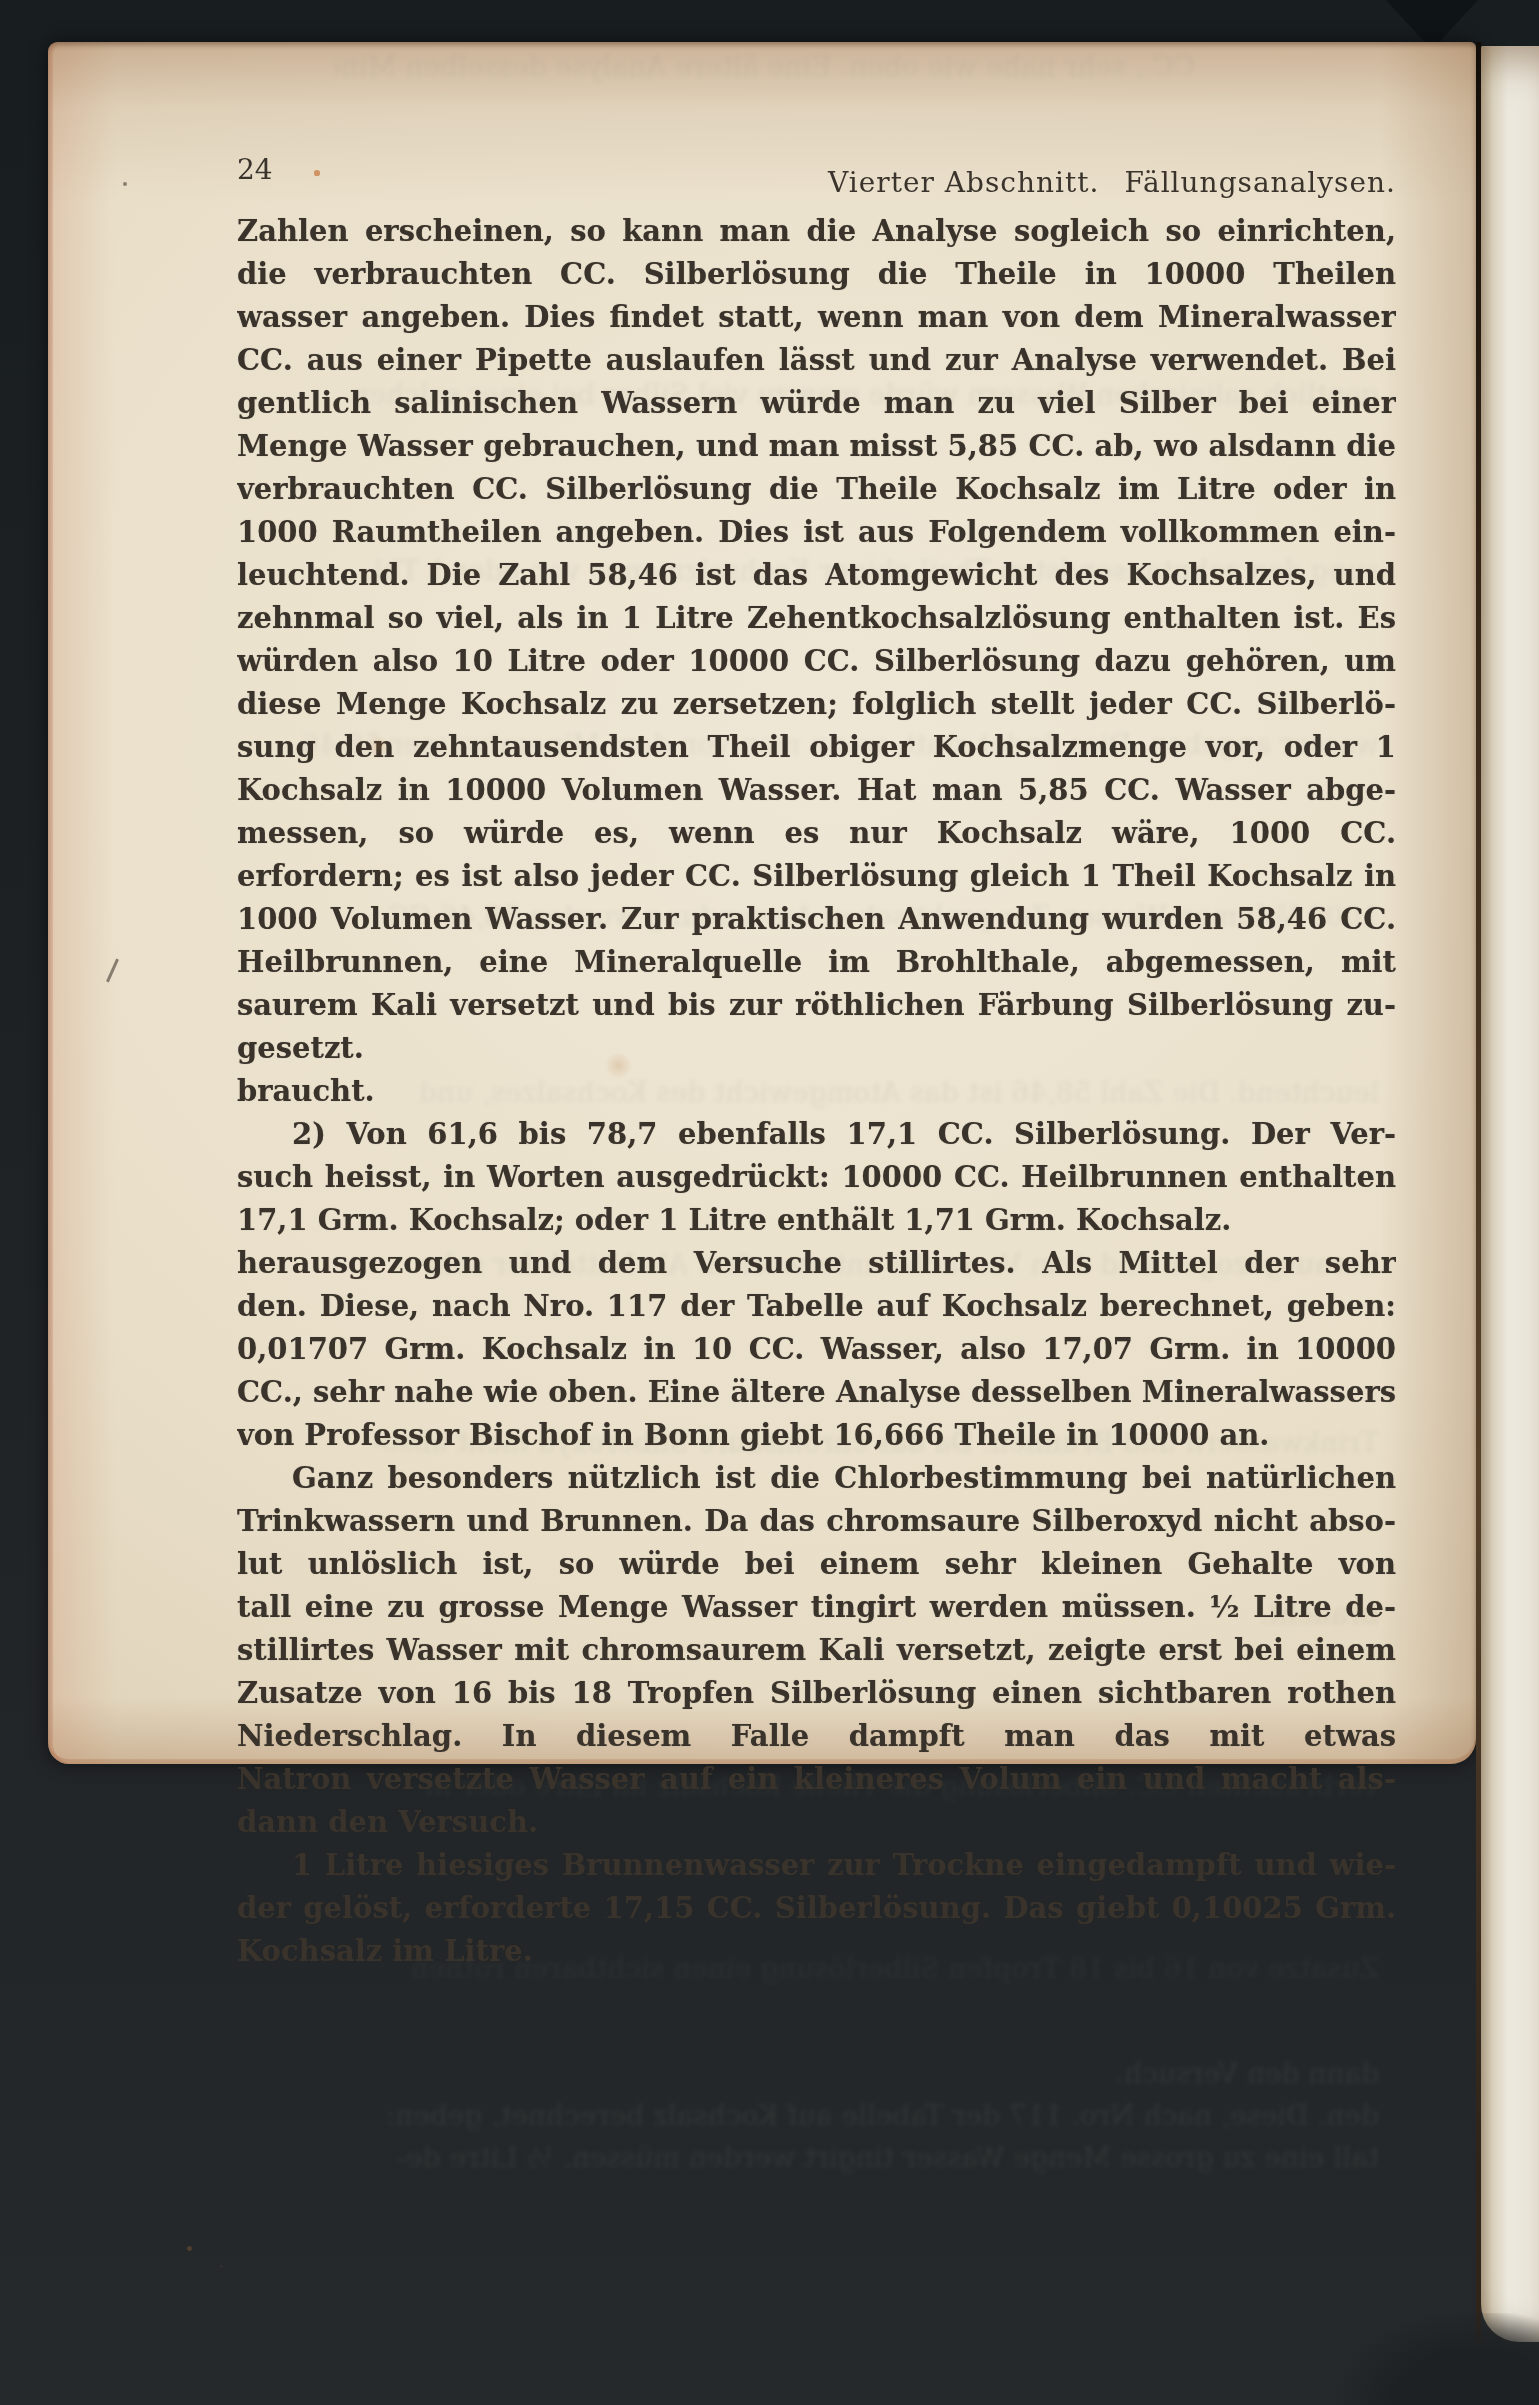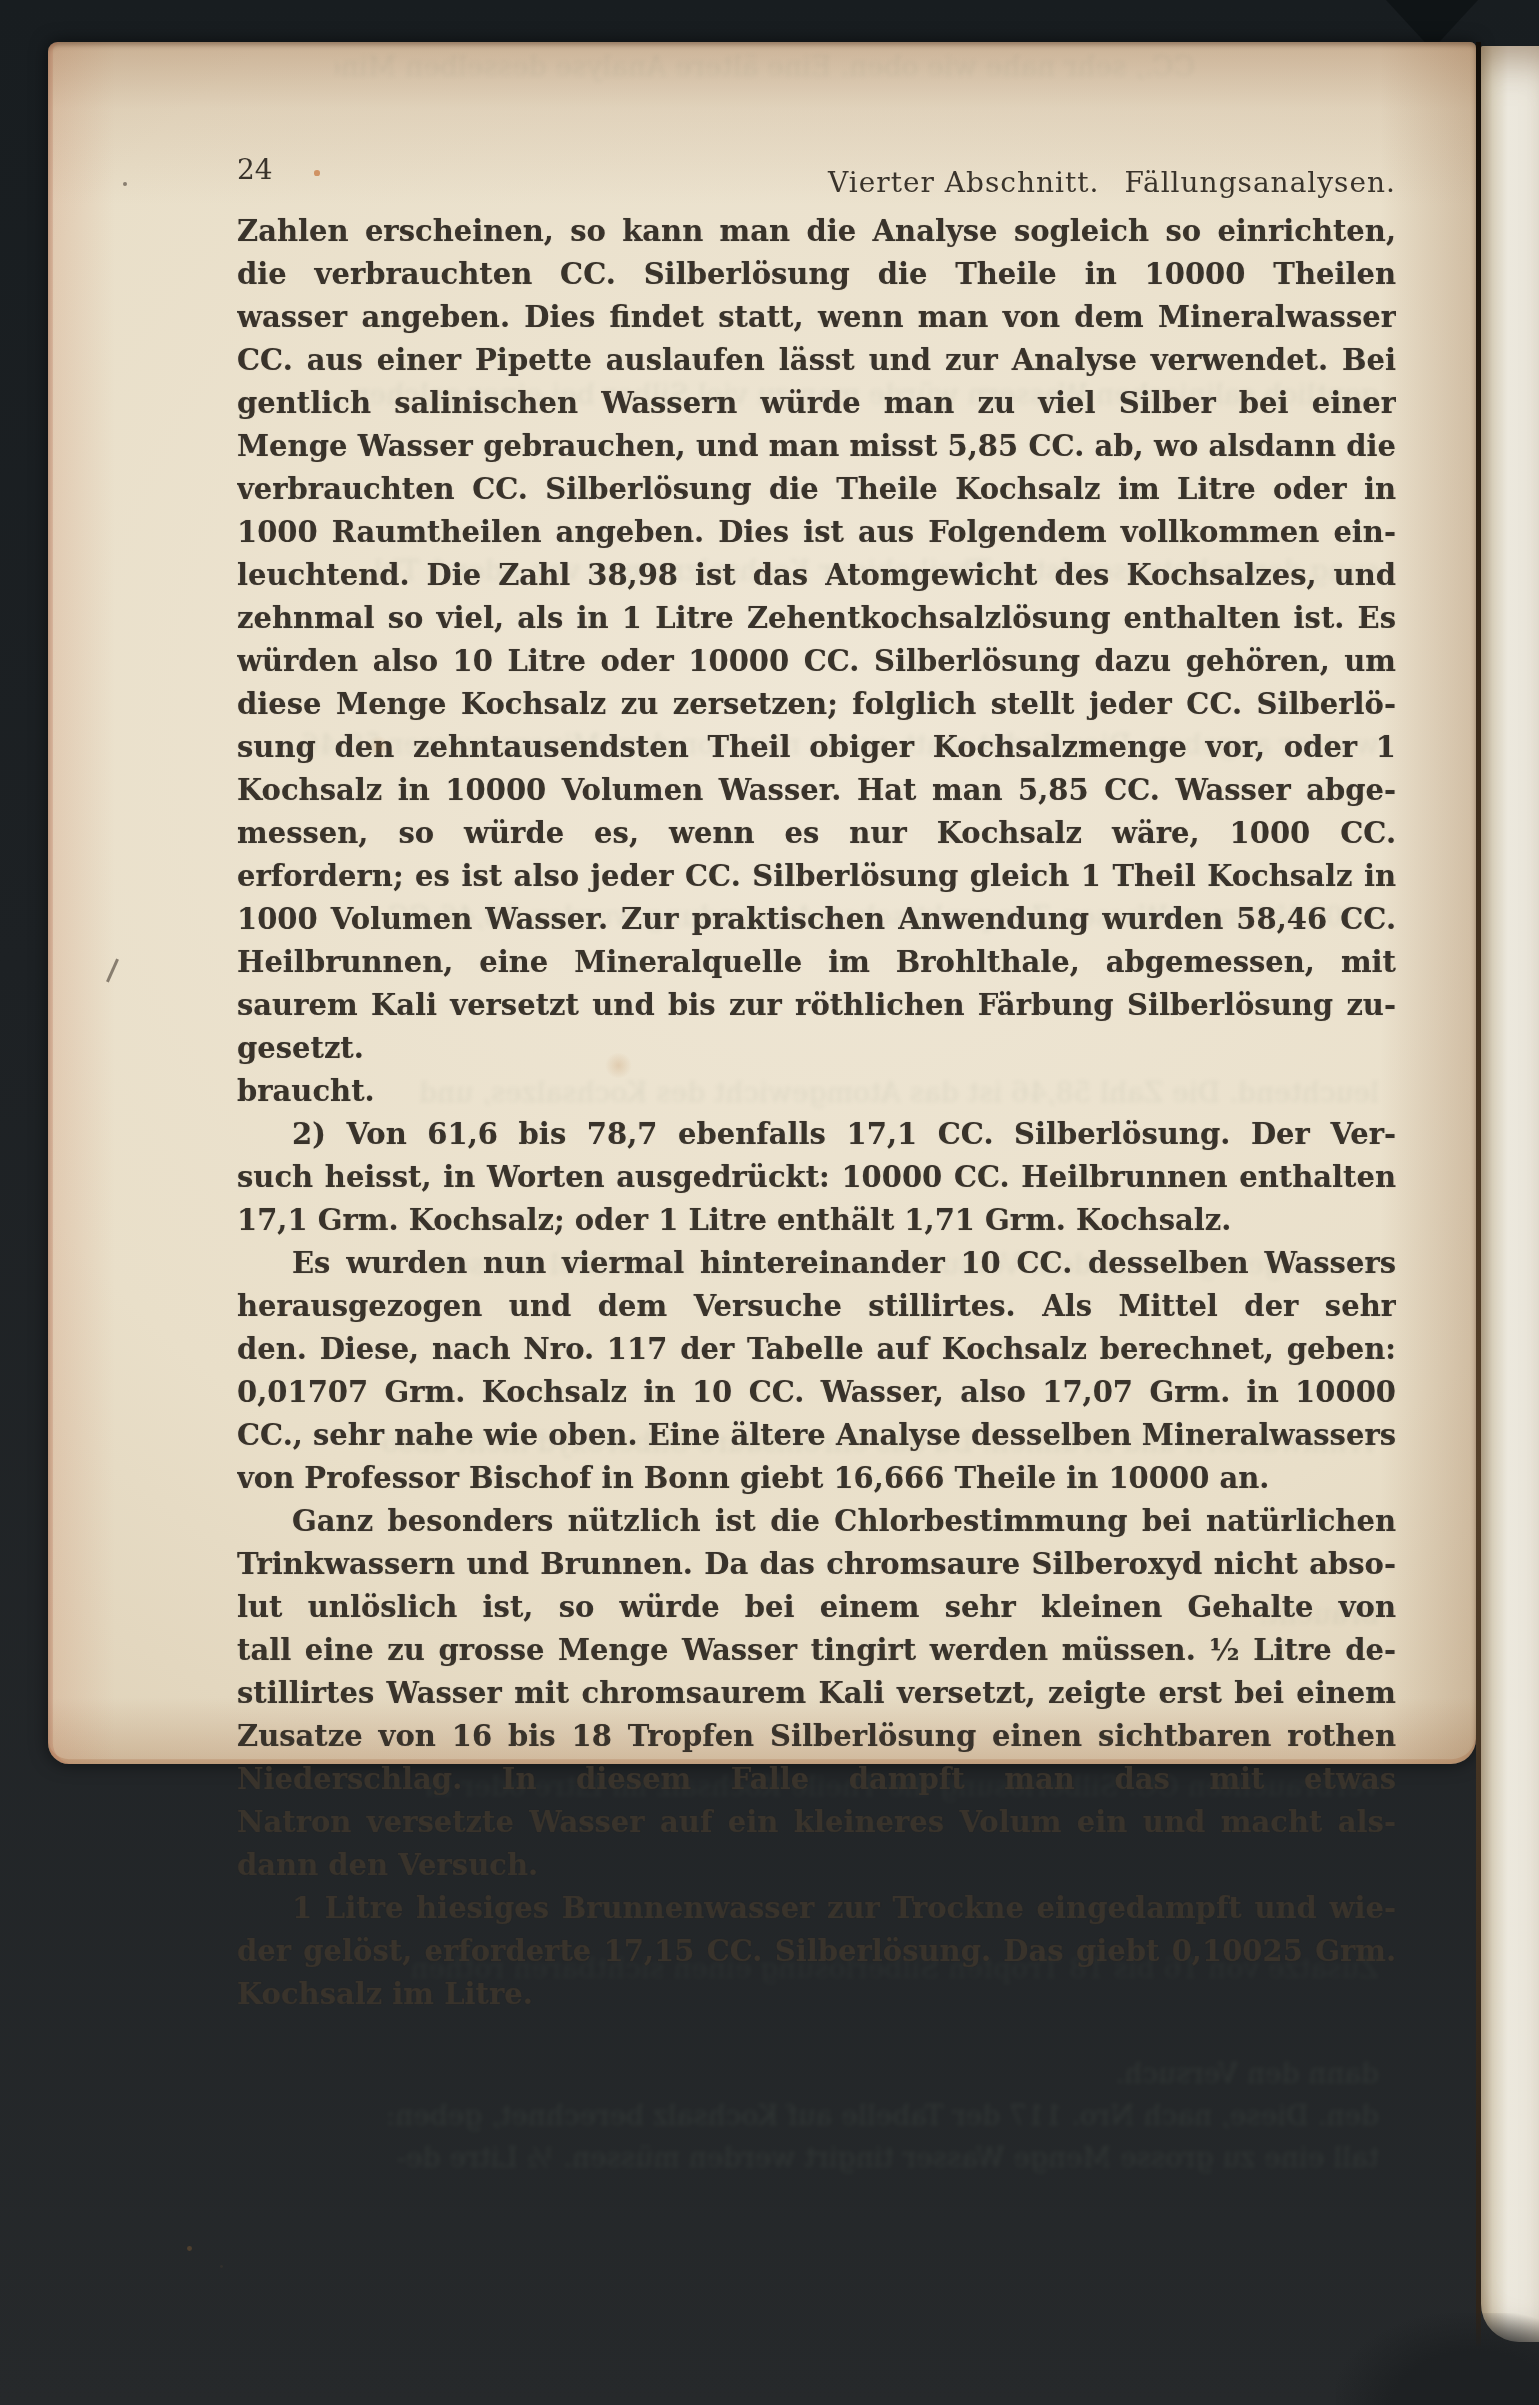--- a/index.html
+++ b/index.html
@@ -105,37 +105,36 @@
 
   <div class="body-block">
     <div class="line">Zahlen erscheinen, so kann man die Analyse sogleich so einrichten, dass</div>
     <div class="line">die verbrauchten CC. Silberlösung die Theile in 10000 Theilen Mineral-</div>
     <div class="line">wasser angeben. Dies findet statt, wenn man von dem Mineralwasser 58,46</div>
     <div class="line">CC. aus einer Pipette auslaufen lässt und zur Analyse verwendet. Bei ei-</div>
     <div class="line">gentlich salinischen Wassern würde man zu viel Silber bei einer solchen</div>
     <div class="line">Menge Wasser gebrauchen, und man misst 5,85 CC. ab, wo alsdann die</div>
     <div class="line">verbrauchten CC. Silberlösung die Theile Kochsalz im Litre oder in</div>
     <div class="line">1000 Raumtheilen angeben. Dies ist aus Folgendem vollkommen ein-</div>
-    <div class="line">leuchtend. Die Zahl 38,98 ist das Atomgewicht des Kochsalzes, und</div>
+    <div class="line">leuchtend. Die Zahl 58,46 ist das Atomgewicht des Kochsalzes, und</div>
     <div class="line">zehnmal so viel, als in 1 Litre Zehentkochsalzlösung enthalten ist. Es</div>
     <div class="line">würden also 10 Litre oder 10000 CC. Silberlösung dazu gehören, um</div>
     <div class="line">diese Menge Kochsalz zu zersetzen; folglich stellt jeder CC. Silberlö-</div>
     <div class="line">sung den zehntausendsten Theil obiger Kochsalzmenge vor, oder 1 Thl.</div>
     <div class="line">Kochsalz in 10000 Volumen Wasser. Hat man 5,85 CC. Wasser abge-</div>
     <div class="line">messen, so würde es, wenn es nur Kochsalz wäre, 1000 CC. Silberlösung</div>
     <div class="line">erfordern; es ist also jeder CC. Silberlösung gleich 1 Theil Kochsalz in</div>
     <div class="line">1000 Volumen Wasser. Zur praktischen Anwendung wurden 58,46 CC.</div>
     <div class="line">Heilbrunnen, eine Mineralquelle im Brohlthale, abgemessen, mit chrom-</div>
     <div class="line">saurem Kali versetzt und bis zur röthlichen Färbung Silberlösung zu-</div>
     <div class="line end">gesetzt.</div>
     <div class="line end">braucht.</div>
     <div class="line ind">2) Von 61,6 bis 78,7 ebenfalls 17,1 CC. Silberlösung. Der Ver-</div>
     <div class="line">such heisst, in Worten ausgedrückt: 10000 CC. Heilbrunnen enthalten</div>
     <div class="line end">17,1 Grm. Kochsalz; oder 1 Litre enthält 1,71 Grm. Kochsalz.</div>
-    <div class="line ind">Es wurden nun viermal hintereinander 10 CC. desselben Wassers</div>
     <div class="line">herausgezogen und dem Versuche stillirtes. Als Mittel der sehr</div>
     <div class="line">den. Diese, nach Nro. 117 der Tabelle auf Kochsalz berechnet, geben:</div>
     <div class="line">0,01707 Grm. Kochsalz in 10 CC. Wasser, also 17,07 Grm. in 10000</div>
     <div class="line">CC., sehr nahe wie oben. Eine ältere Analyse desselben Mineralwassers</div>
     <div class="line end">von Professor Bischof in Bonn giebt 16,666 Theile in 10000 an.</div>
     <div class="line ind">Ganz besonders nützlich ist die Chlorbestimmung bei natürlichen</div>
     <div class="line">Trinkwassern und Brunnen. Da das chromsaure Silberoxyd nicht abso-</div>
     <div class="line">lut unlöslich ist, so würde bei einem sehr kleinen Gehalte von Chlorme-</div>
     <div class="line">tall eine zu grosse Menge Wasser tingirt werden müssen. ½ Litre de-</div>
     <div class="line">stillirtes Wasser mit chromsaurem Kali versetzt, zeigte erst bei einem</div>

